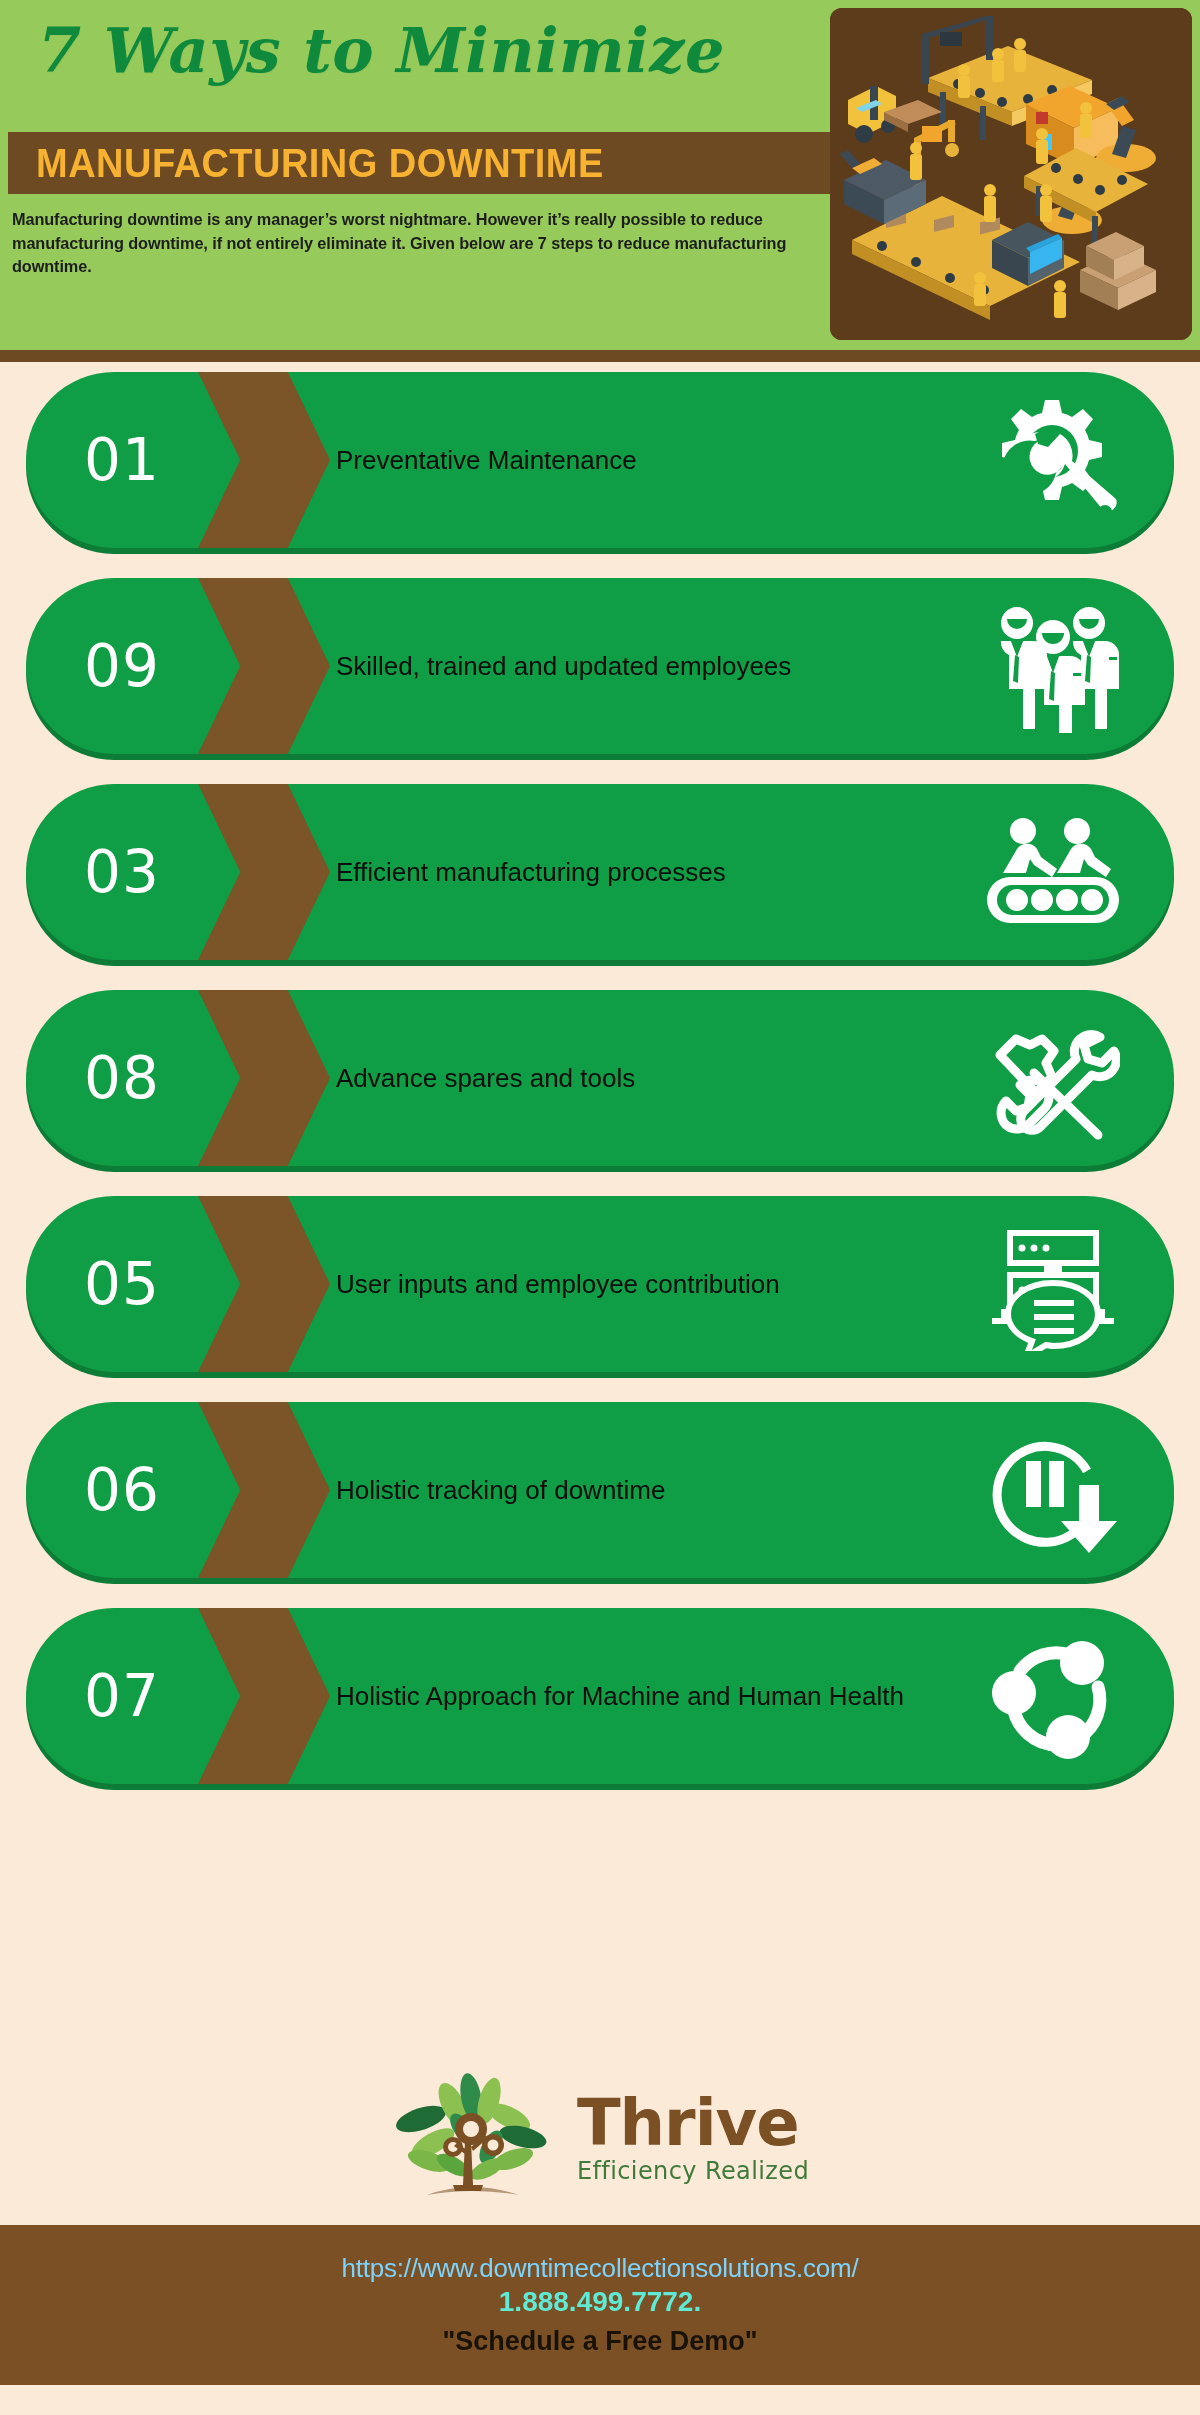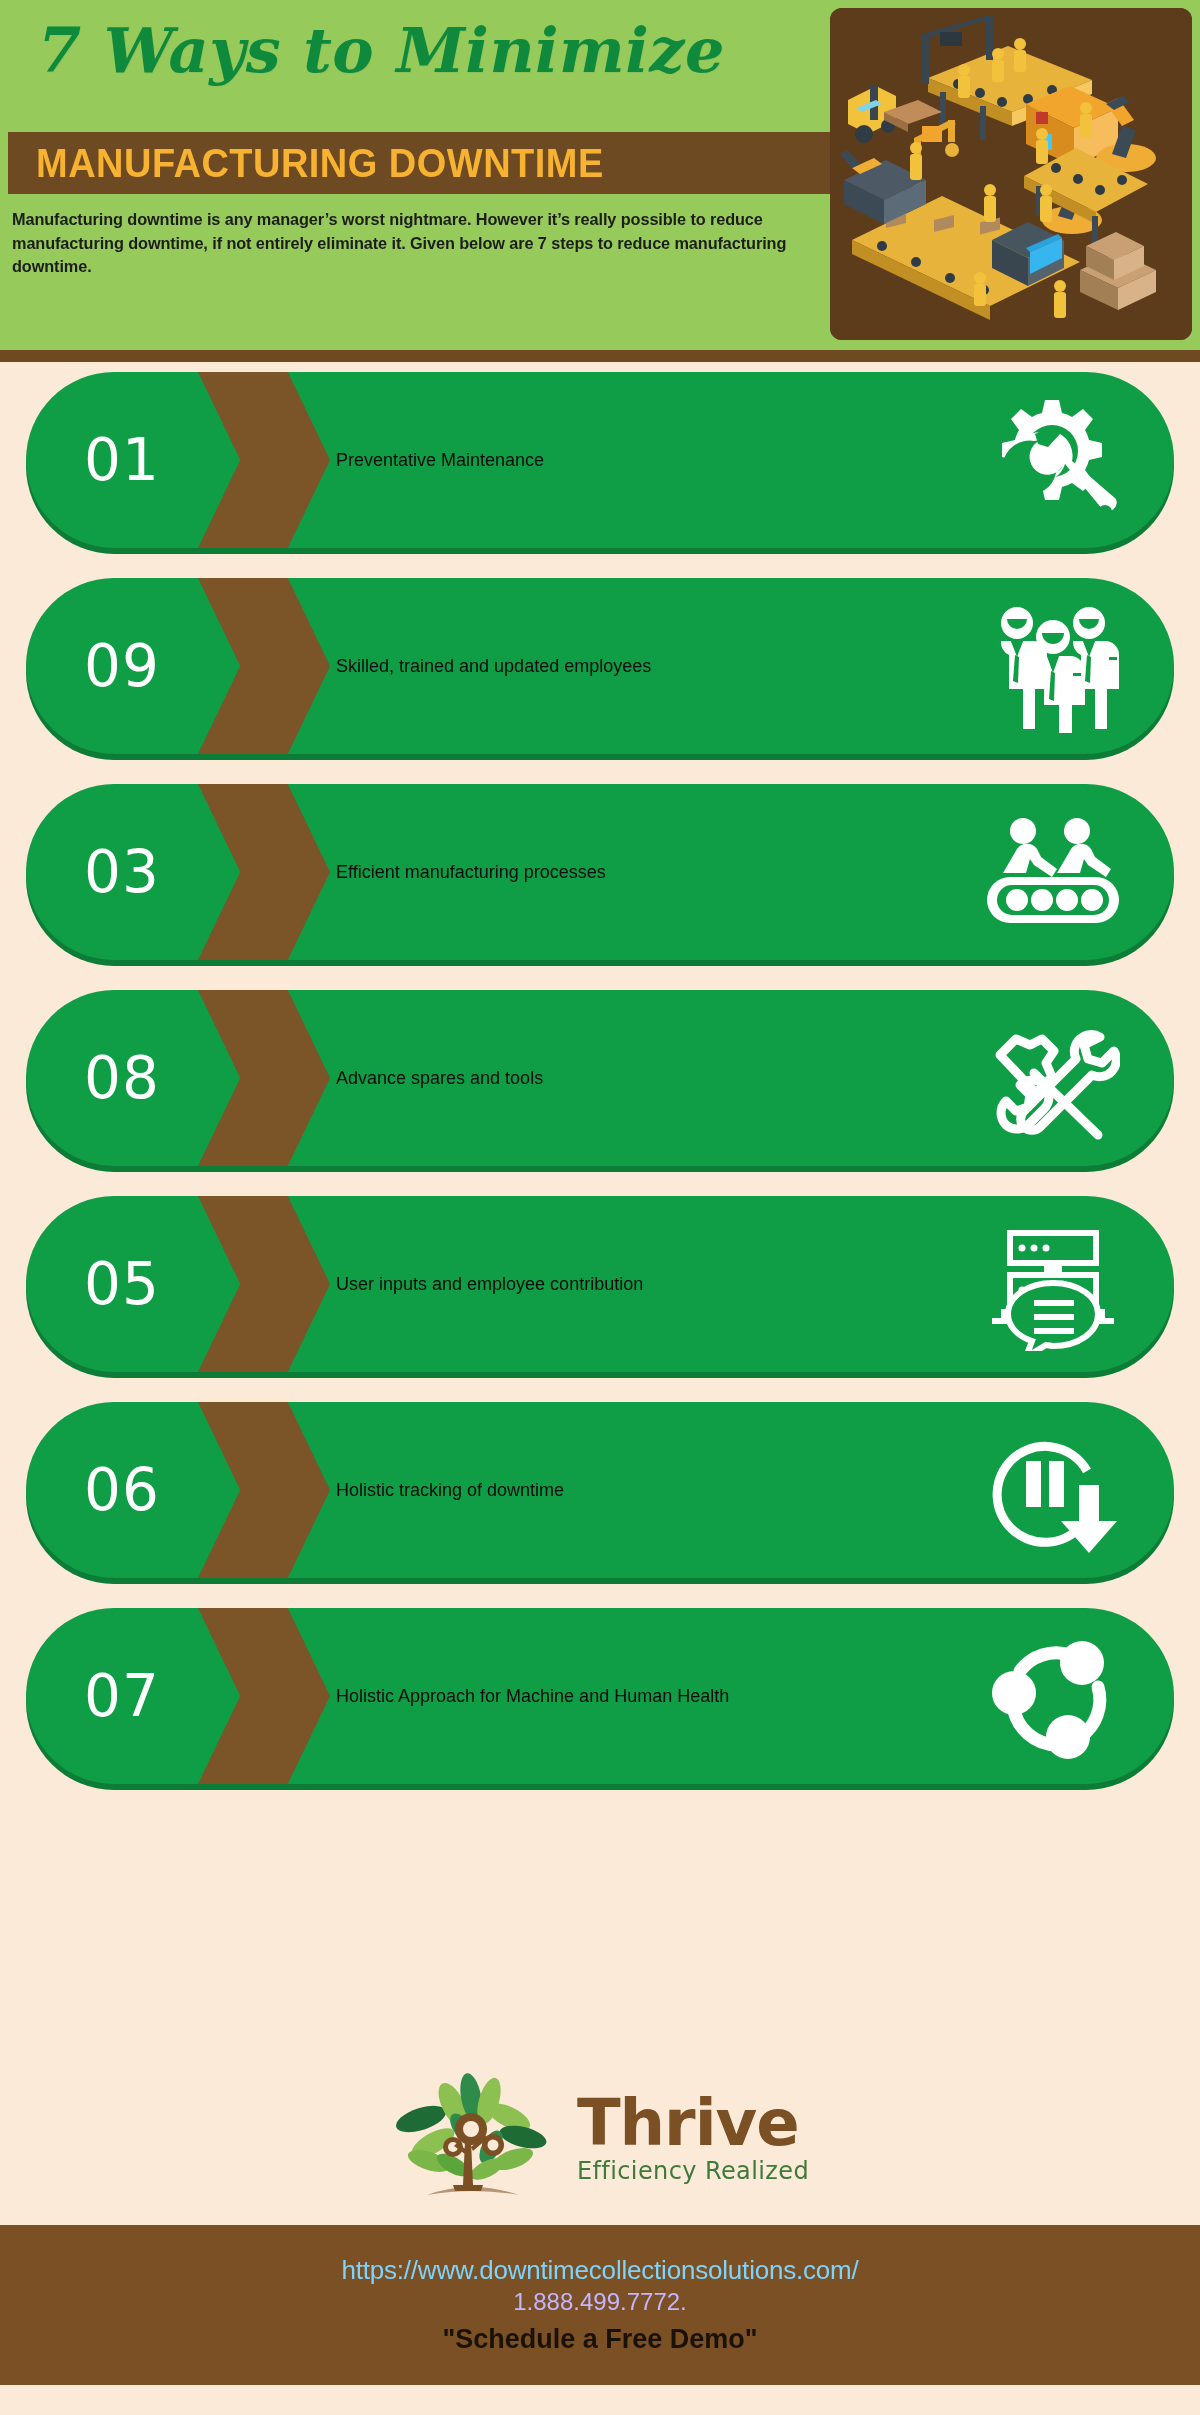--- a/index.html
+++ b/index.html
@@ -134,21 +134,21 @@
     letter-spacing:1px;
     font-family:"DejaVu Sans", sans-serif;
   }
   .step-text{
     position:absolute;
     left:310px; top:0;
     width:580px;
     height:176px;
     display:flex;
     align-items:center;
-    font-size:18px;
+    font-size:26px;
     line-height:1.25;
     color:#0d0d0d;
     font-weight:400;
   }
   .step-icon{
     position:absolute;
     right:46px; top:50%;
     transform:translateY(-50%);
     width:150px;
     height:140px;
@@ -207,23 +207,23 @@
     justify-content:center;
     gap:2px;
   }
   .footer-url{
     font-size:26px;
     color:#7dd3fc;
     font-weight:400;
     letter-spacing:-0.2px;
   }
   .footer-phone{
-    font-size:24px;
-    color:#c4b5fd;
-    font-weight:400;
+    font-size:28px;
+    color:#5eead4;
+    font-weight:700;
   }
   .footer-cta{
     margin-top:6px;
     font-size:27px;
     color:#1a1208;
     font-weight:700;
   }
 </style>
 </head>
 <body>

